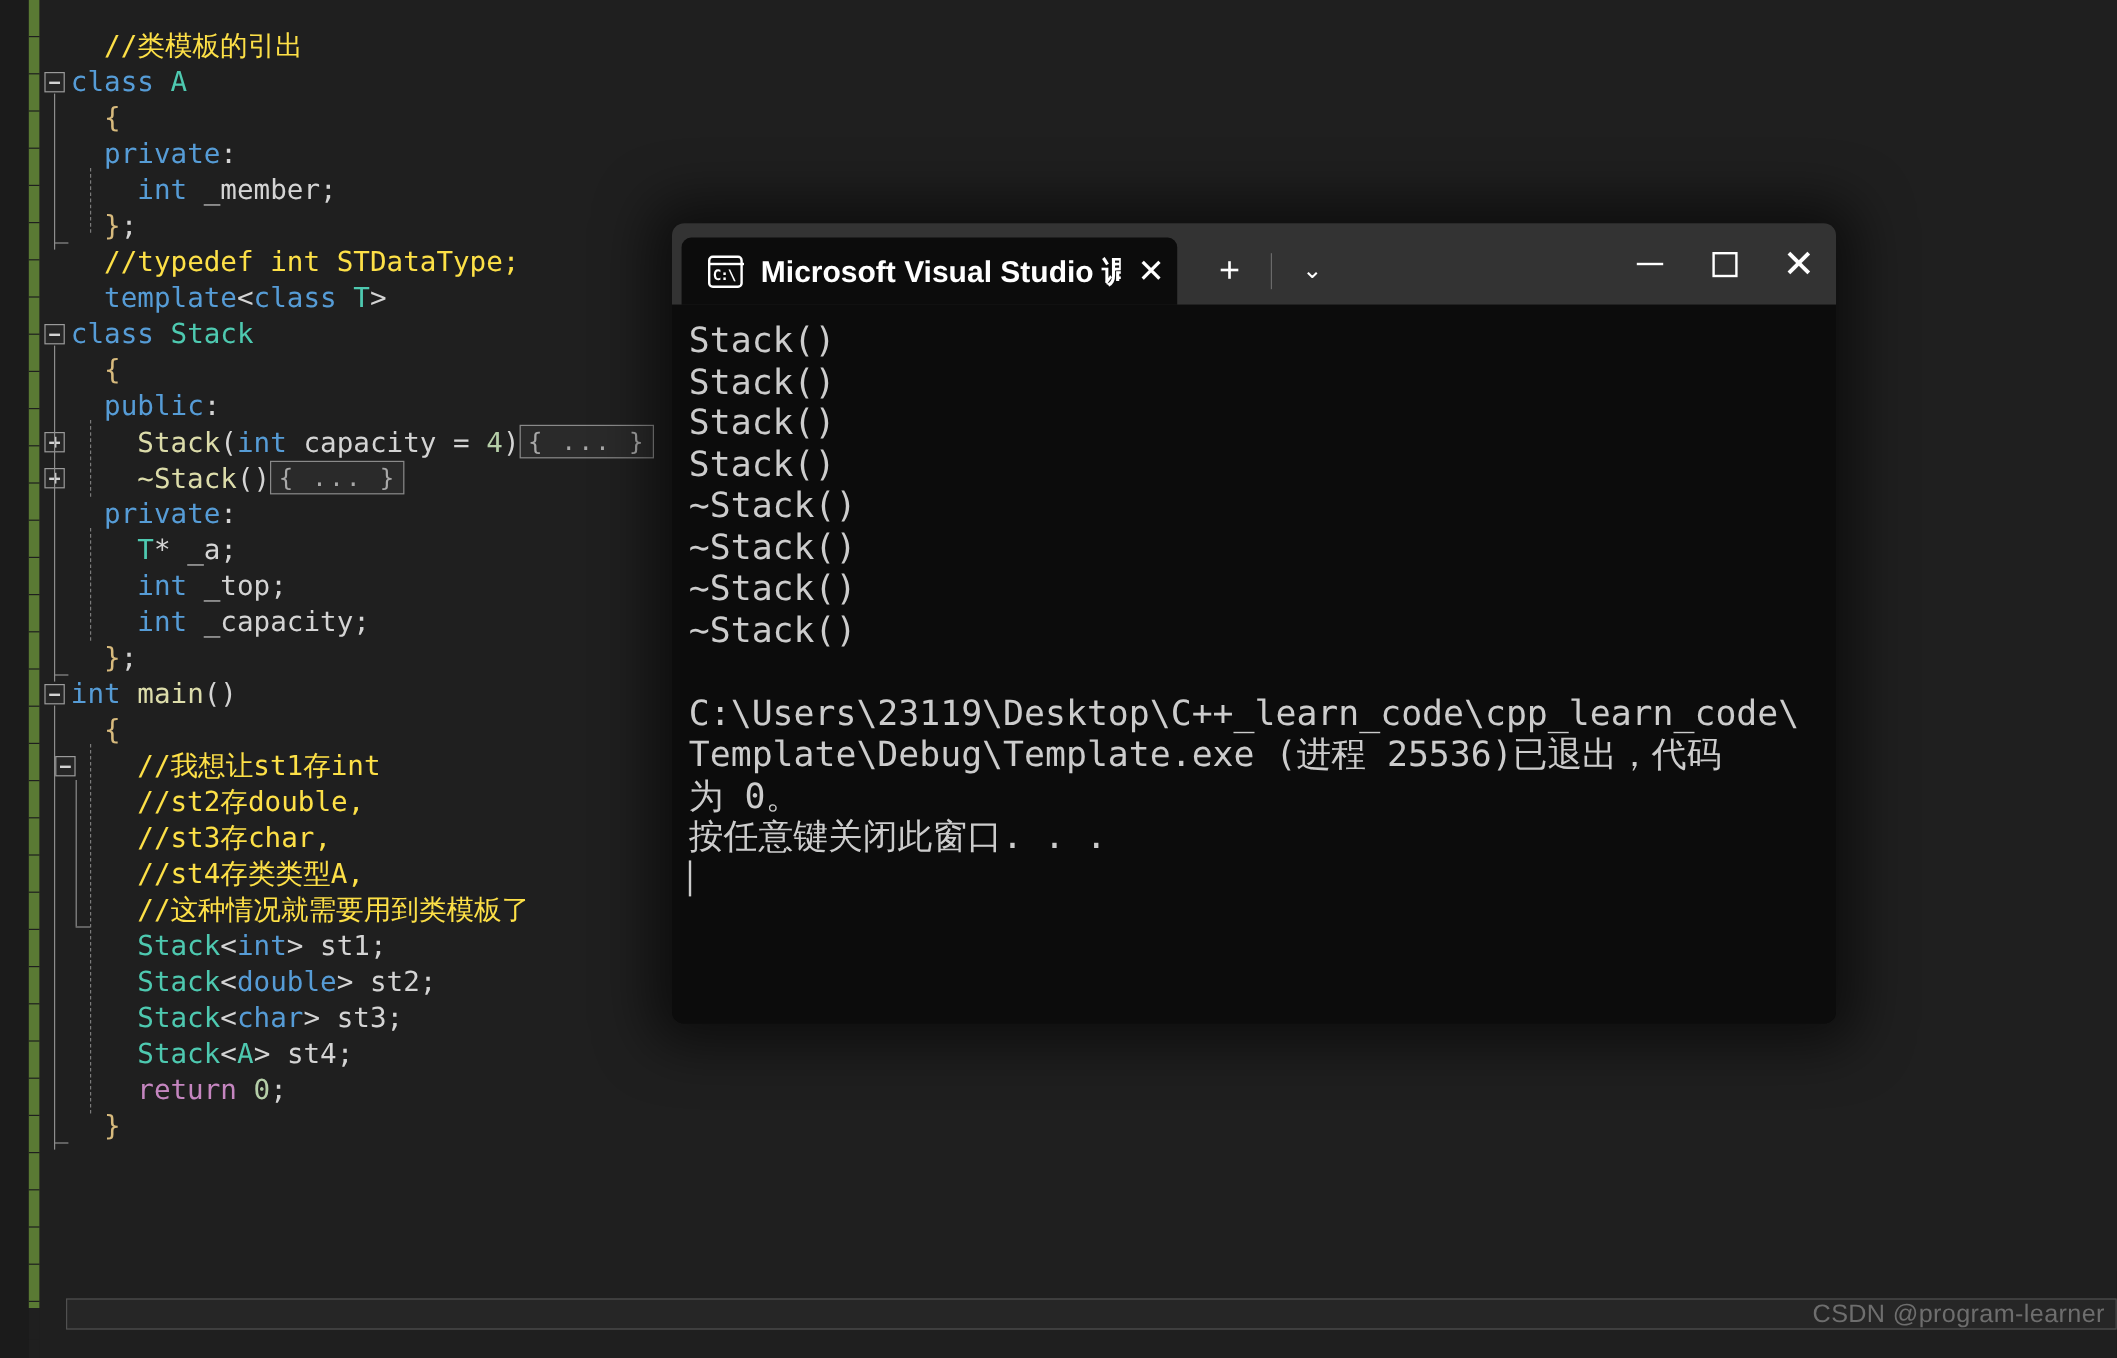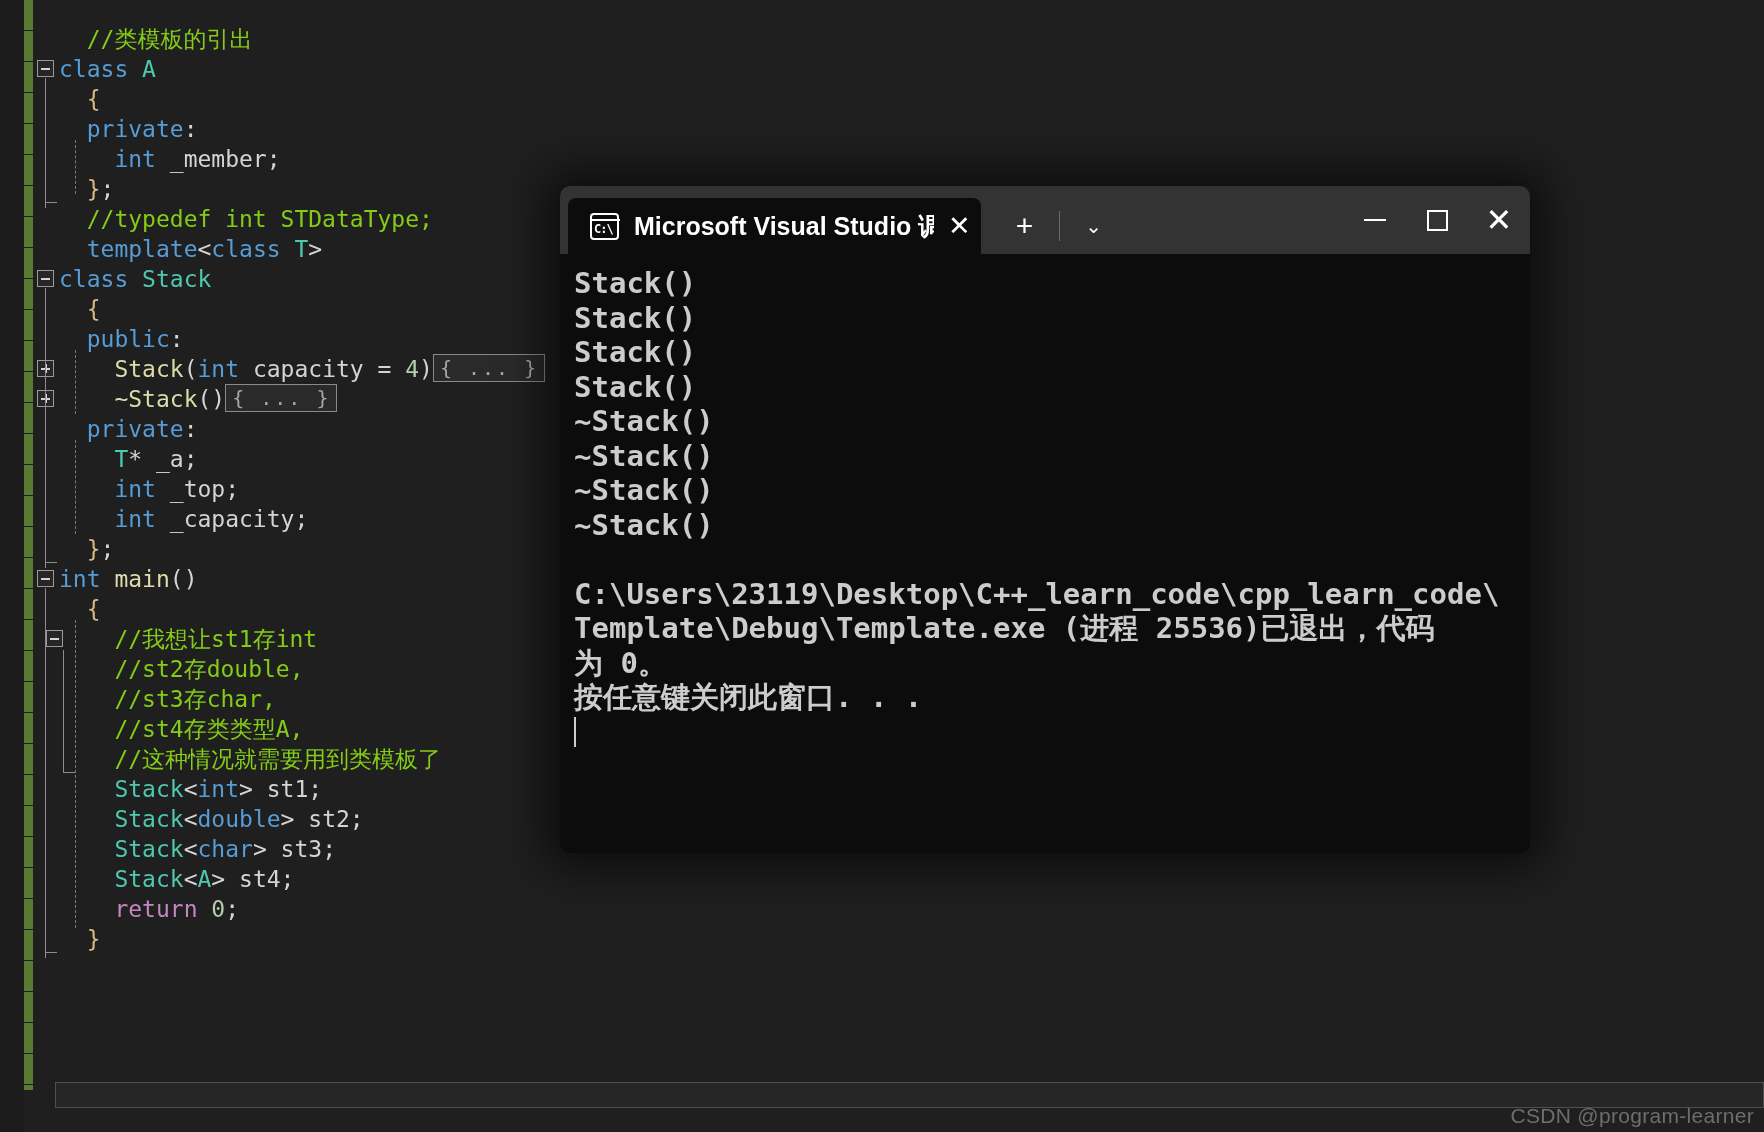--- a/index.html
+++ b/index.html
@@ -104,21 +104,21 @@
     font-family: "DejaVu Sans Mono", "Liberation Mono", monospace;
     font-size: 23px;
     line-height: 30px;
     white-space: pre;
     letter-spacing: 0px;
   }
   .ln { height: 30px; }
 
   .kw      { color: #569cd6; }
   .type    { color: #4ec9b0; }
-  .cmt     { color: #84cc16; }
+  .cmt     { color: #fde047; }
   .fn      { color: #dcdcaa; }
   .plain   { color: #d4d4d4; }
   .num     { color: #b5cea8; }
   .ctl     { color: #c586c0; text-align: right; }
   .brace   { color: #d7ba7d; }
   .punc    { color: #d4d4d4; }
 
   
   .chip {
     display: inline-block;
@@ -278,42 +278,41 @@
 
   .term-body {
     position: absolute;
     left: 0; right: 0;
     top: 68px; bottom: 0;
     background: #0c0c0c;
     border-radius: 0 0 10px 10px;
     padding: 12px 14px 0 14px;
     box-sizing: border-box;
     overflow: hidden;
-    font-weight: bold;
   }
   .term-text {
     font-family: "DejaVu Sans Mono", "Liberation Mono", monospace;
     font-size: 29px;
     line-height: 34.5px;
     color: #cccccc;
     white-space: pre;
   }
   .term-cursor {
     display: inline-block;
     width: 2px;
     height: 30px;
     background: #cccccc;
     vertical-align: -5px;
   }
 
   
   .watermark {
     position: absolute;
     right: 10px;
-    bottom: 4px;
+    bottom: 24px;
     color: #6e6e6e;
     font-family: "Liberation Sans", sans-serif;
     font-size: 21px;
     letter-spacing: 0.3px;
   }
 </style>
 </head>
 <body>
 
 <div id="editor">

